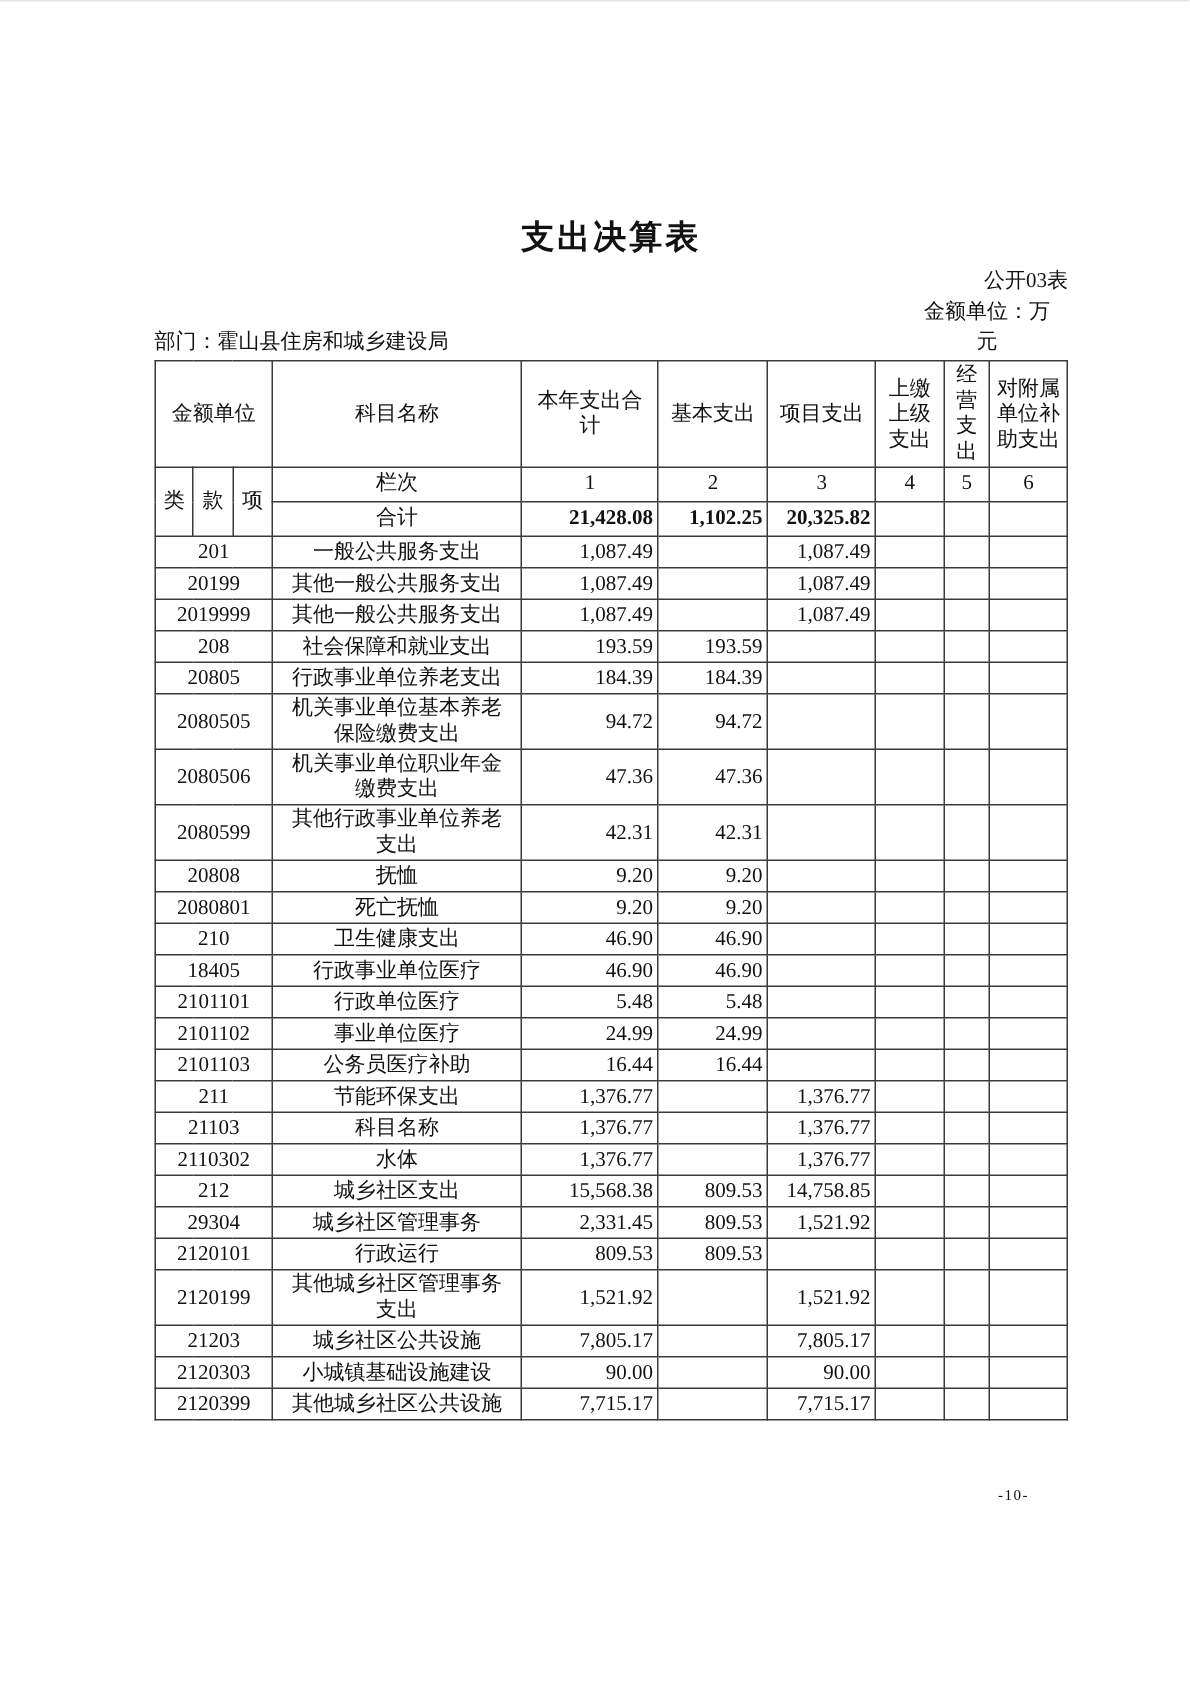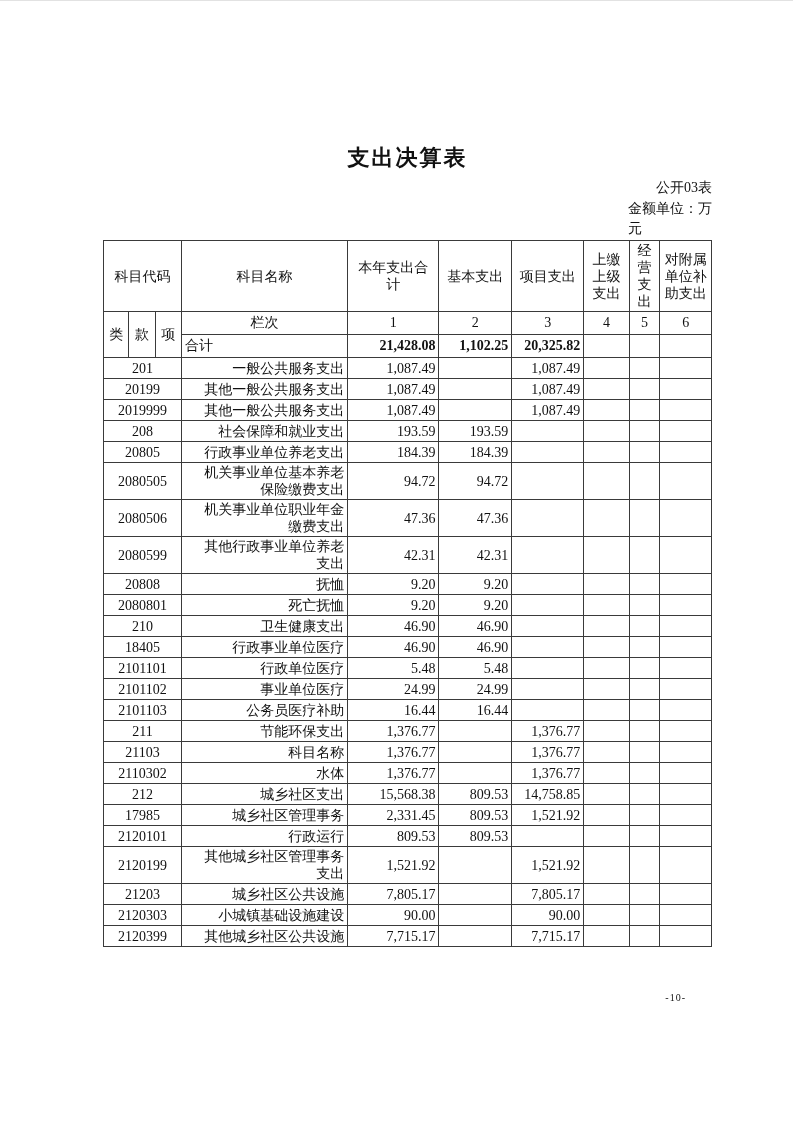--- a/index.html
+++ b/index.html
@@ -17,21 +17,21 @@
   .sheet{position:absolute;left:103px;top:0;width:609px;height:1122px;}
   .title{
     position:absolute;top:143px;left:0;width:100%;
     text-align:center;font-size:22px;font-weight:bold;letter-spacing:2px;
   }
   .form-number{
     position:absolute;top:178px;right:0;text-align:left;
     font-size:14px;line-height:20px;
   }
   .unit-note{
-    position:absolute;top:199px;right:0;text-align:left;
+    position:absolute;top:199px;right:12px;text-align:center;
     font-size:14px;line-height:20px;white-space:pre-line;
   }
   .dept{
     position:absolute;top:219px;left:0;font-size:14px;line-height:20px;
   }
   table.report{
     position:absolute;top:240px;left:0;
     width:609px;table-layout:fixed;
     border-collapse:collapse;
     font-size:14px;
@@ -39,58 +39,59 @@
   table.report th, table.report td{
     border:1px solid #3a3a3a;
     padding:1px 3px;
     font-weight:normal;
     vertical-align:middle;
     overflow:hidden;
   }
   tr.h1 th{height:68px;text-align:center;white-space:pre-line;line-height:17px;padding:1px 2px;}
   tr.h2 td, tr.h2 th{height:20px;text-align:center;line-height:18px;}
   tr.h3 td{height:20px;line-height:18px;}
-  td.center{}
+  td.center{text-align:center;}
   td.code{text-align:center;padding-left:2px;line-height:17px;}
-  td.name{text-align:right;padding-left:3px;white-space:pre-line;line-height:17px;}
+  td.name{text-align:center;padding-left:3px;white-space:pre-line;line-height:17px;}
   td.num{text-align:right;padding-right:4px;line-height:17px;font-variant-numeric:tabular-nums;}
   tr.total-row td.num{font-weight:bold;}
   tbody.data tr{height:21px;}
   .pageno{
     position:absolute;top:992px;right:26px;font-size:10px;letter-spacing:1px;
   }
 </style>
 </head>
 <body>
 
 <div class="page">
   <div class="scan-edge"></div>
   <div class="sheet">
 
     <div class="title">支出决算表</div>
     <div class="form-number">公开03表</div>
     <div class="unit-note">金额单位：万
 元</div>
+    <div class="dept">部门：霍山县住房和城乡建设局</div>
 
     <table class="report">
       <colgroup>
         <col style="width:25px">
           <col style="width:26px">
           <col style="width:26px">
         <col style="width:164px">
         <col style="width:90px">
           <col style="width:72px">
           <col style="width:71px">
         <col style="width:45px">
           <col style="width:30px">
           <col style="width:51px">
       </colgroup>
       <thead>
         <tr class="h1">
-          <th colspan="3">科目代码</th>
+          <th colspan="3">金额单位</th>
           <th>科目名称</th>
           <th>本年支出合
 计</th>
           <th>基本支出</th>
           <th>项目支出</th>
           <th>上缴
 上级
 支出</th>
           <th>经营
 支出</th>
@@ -308,21 +309,21 @@
     <td class="code" colspan="3">212</td>
     <td class="name">城乡社区支出</td>
     <td class="num">15,568.38</td>
     <td class="num">809.53</td>
     <td class="num">14,758.85</td>
     <td class="num"></td>
     <td class="num"></td>
     <td class="num"></td>
   </tr>
           <tr>
-    <td class="code" colspan="3">17985</td>
+    <td class="code" colspan="3">29304</td>
     <td class="name">城乡社区管理事务</td>
     <td class="num">2,331.45</td>
     <td class="num">809.53</td>
     <td class="num">1,521.92</td>
     <td class="num"></td>
     <td class="num"></td>
     <td class="num"></td>
   </tr>
           <tr>
     <td class="code" colspan="3">2120101</td>

